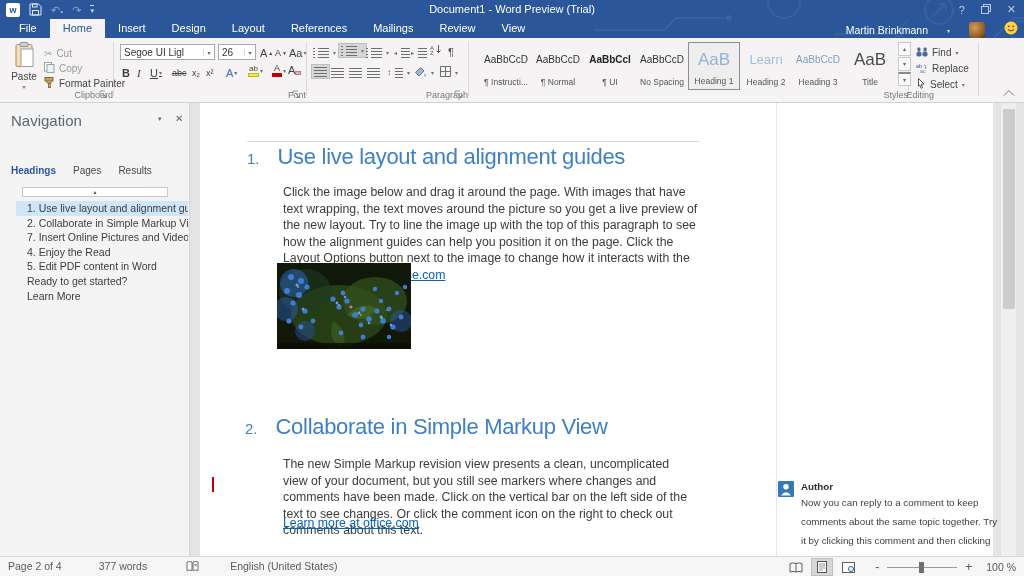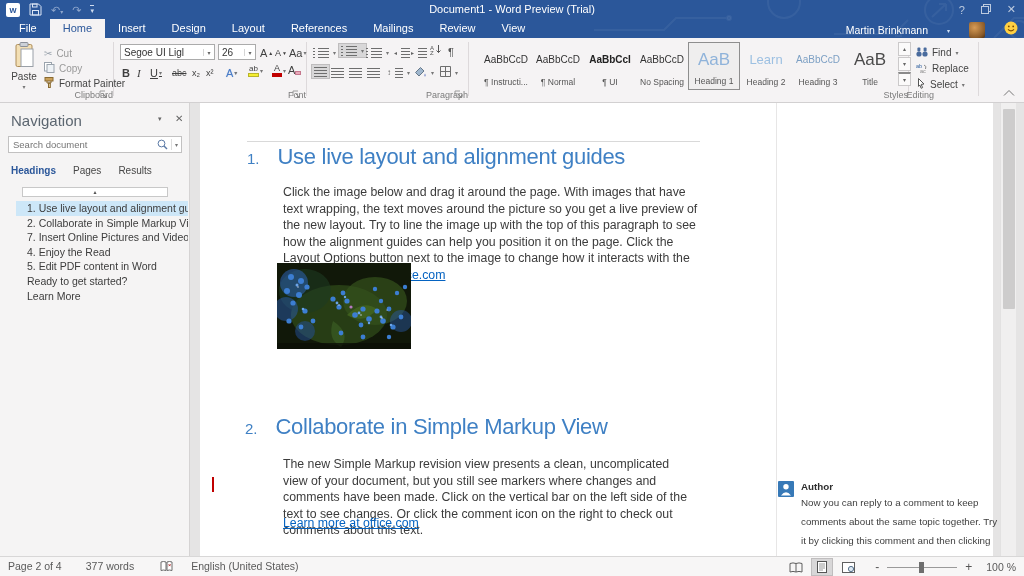--- a/index.html
+++ b/index.html
@@ -367,28 +367,20 @@
 
     <span class="abs" style="left:1002px;top:50px;"><svg width="14" height="8" viewBox="0 0 14 8">
           <path d="M2 6.5 L7 1.5 L12 6.5" fill="none" stroke="#777"></path>
         </svg></span>
   </div>
 
   <div id="navpane">
     <div id="nav-title">Navigation</div>
     <span class="abs" style="left:158px;top:12px;font-size:7px;color:#666;">▾</span>
     <span class="abs" style="left:175px;top:10px;font-size:10px;color:#666;">✕</span>
-    <div id="nav-search">
-      <input placeholder="Search document" style="">
-      <span style="padding:0 3px;"><svg width="11" height="11" viewBox="0 0 11 11">
-            <circle cx="4.5" cy="4.5" r="3.4" fill="none" stroke="#5b7aa6"></circle>
-            <path d="M7 7 L10 10" stroke="#5b7aa6" stroke-width="1.4"></path>
-          </svg></span>
-      <span style="font-size:6px;color:#777;border-left:1px solid #ddd;padding:2px 3px;">▾</span>
-    </div>
     <div class="abs" style="left:11px;top:62px;display:flex;gap:17px;">
       <span class="nav-tab active">Headings</span>
       <span class="nav-tab">Pages</span>
       <span class="nav-tab">Results</span>
     </div>
     <div class="abs" style="left:22px;top:84px;width:146px;height:10px;background:#fff;border:1px solid #c8c8c8;text-align:center;font-size:6px;line-height:9px;color:#555;">▴</div>
     <div class="abs" style="left:16px;top:98px;width:172px;">
       <div class="nav-item sel">1. Use live layout and alignment gui...</div>
       <div class="nav-item">2. Collaborate in Simple Markup View</div>
       <div class="nav-item">7. Insert Online Pictures and Video</div>
@@ -495,21 +487,21 @@
       <div class="abs" style="left:601px;top:378px;font-size:9.8px;font-weight:bold;color:#2e2e2e;">Author</div>
       <div class="abs" id="comment-body" style="left:601px;top:390px;width:197px;">Now you can reply to a comment to keep comments about the same topic together. Try it by clicking this comment and then clicking its Reply button.</div>
     </div>
 
     <div class="abs" style="left:810px;top:0;width:16px;height:453px;background:#f0efef;border-left:1px solid #e2e1e1;">
       <div style="position:absolute;left:2px;top:6px;width:12px;height:200px;background:#cdcccc;border-radius:1px;"></div>
     </div>
   </div>
 
   <div id="statusbar">
-    <div class="abs" style="left:8px;top:3px;display:flex;align-items:center;gap:4px;">
+    <div class="abs" style="left:8px;top:3px;display:flex;align-items:center;gap:17px;">
       <span>Page 2 of 4</span>
       <span style="margin-left:20px;">377 words</span>
       <span style="margin-left:22px;display:inline-flex;">
           <svg width="13" height="11" viewBox="0 0 13 11">
             <path d="M1 1 q2.5 -1 5 0 v8.5 q-2.5 -1 -5 0 Z M12 1 q-2.5 -1 -5 0 v8.5 q2.5 -1 5 0 Z" fill="#fff" stroke="#6b6b6b"></path>
             <path d="M8.6 3.2 l2 2 M10.6 3.2 l-2 2" stroke="#b33b3b"></path>
           </svg>
         </span>
       <span style="margin-left:14px;">English (United States)</span>
     </div>

